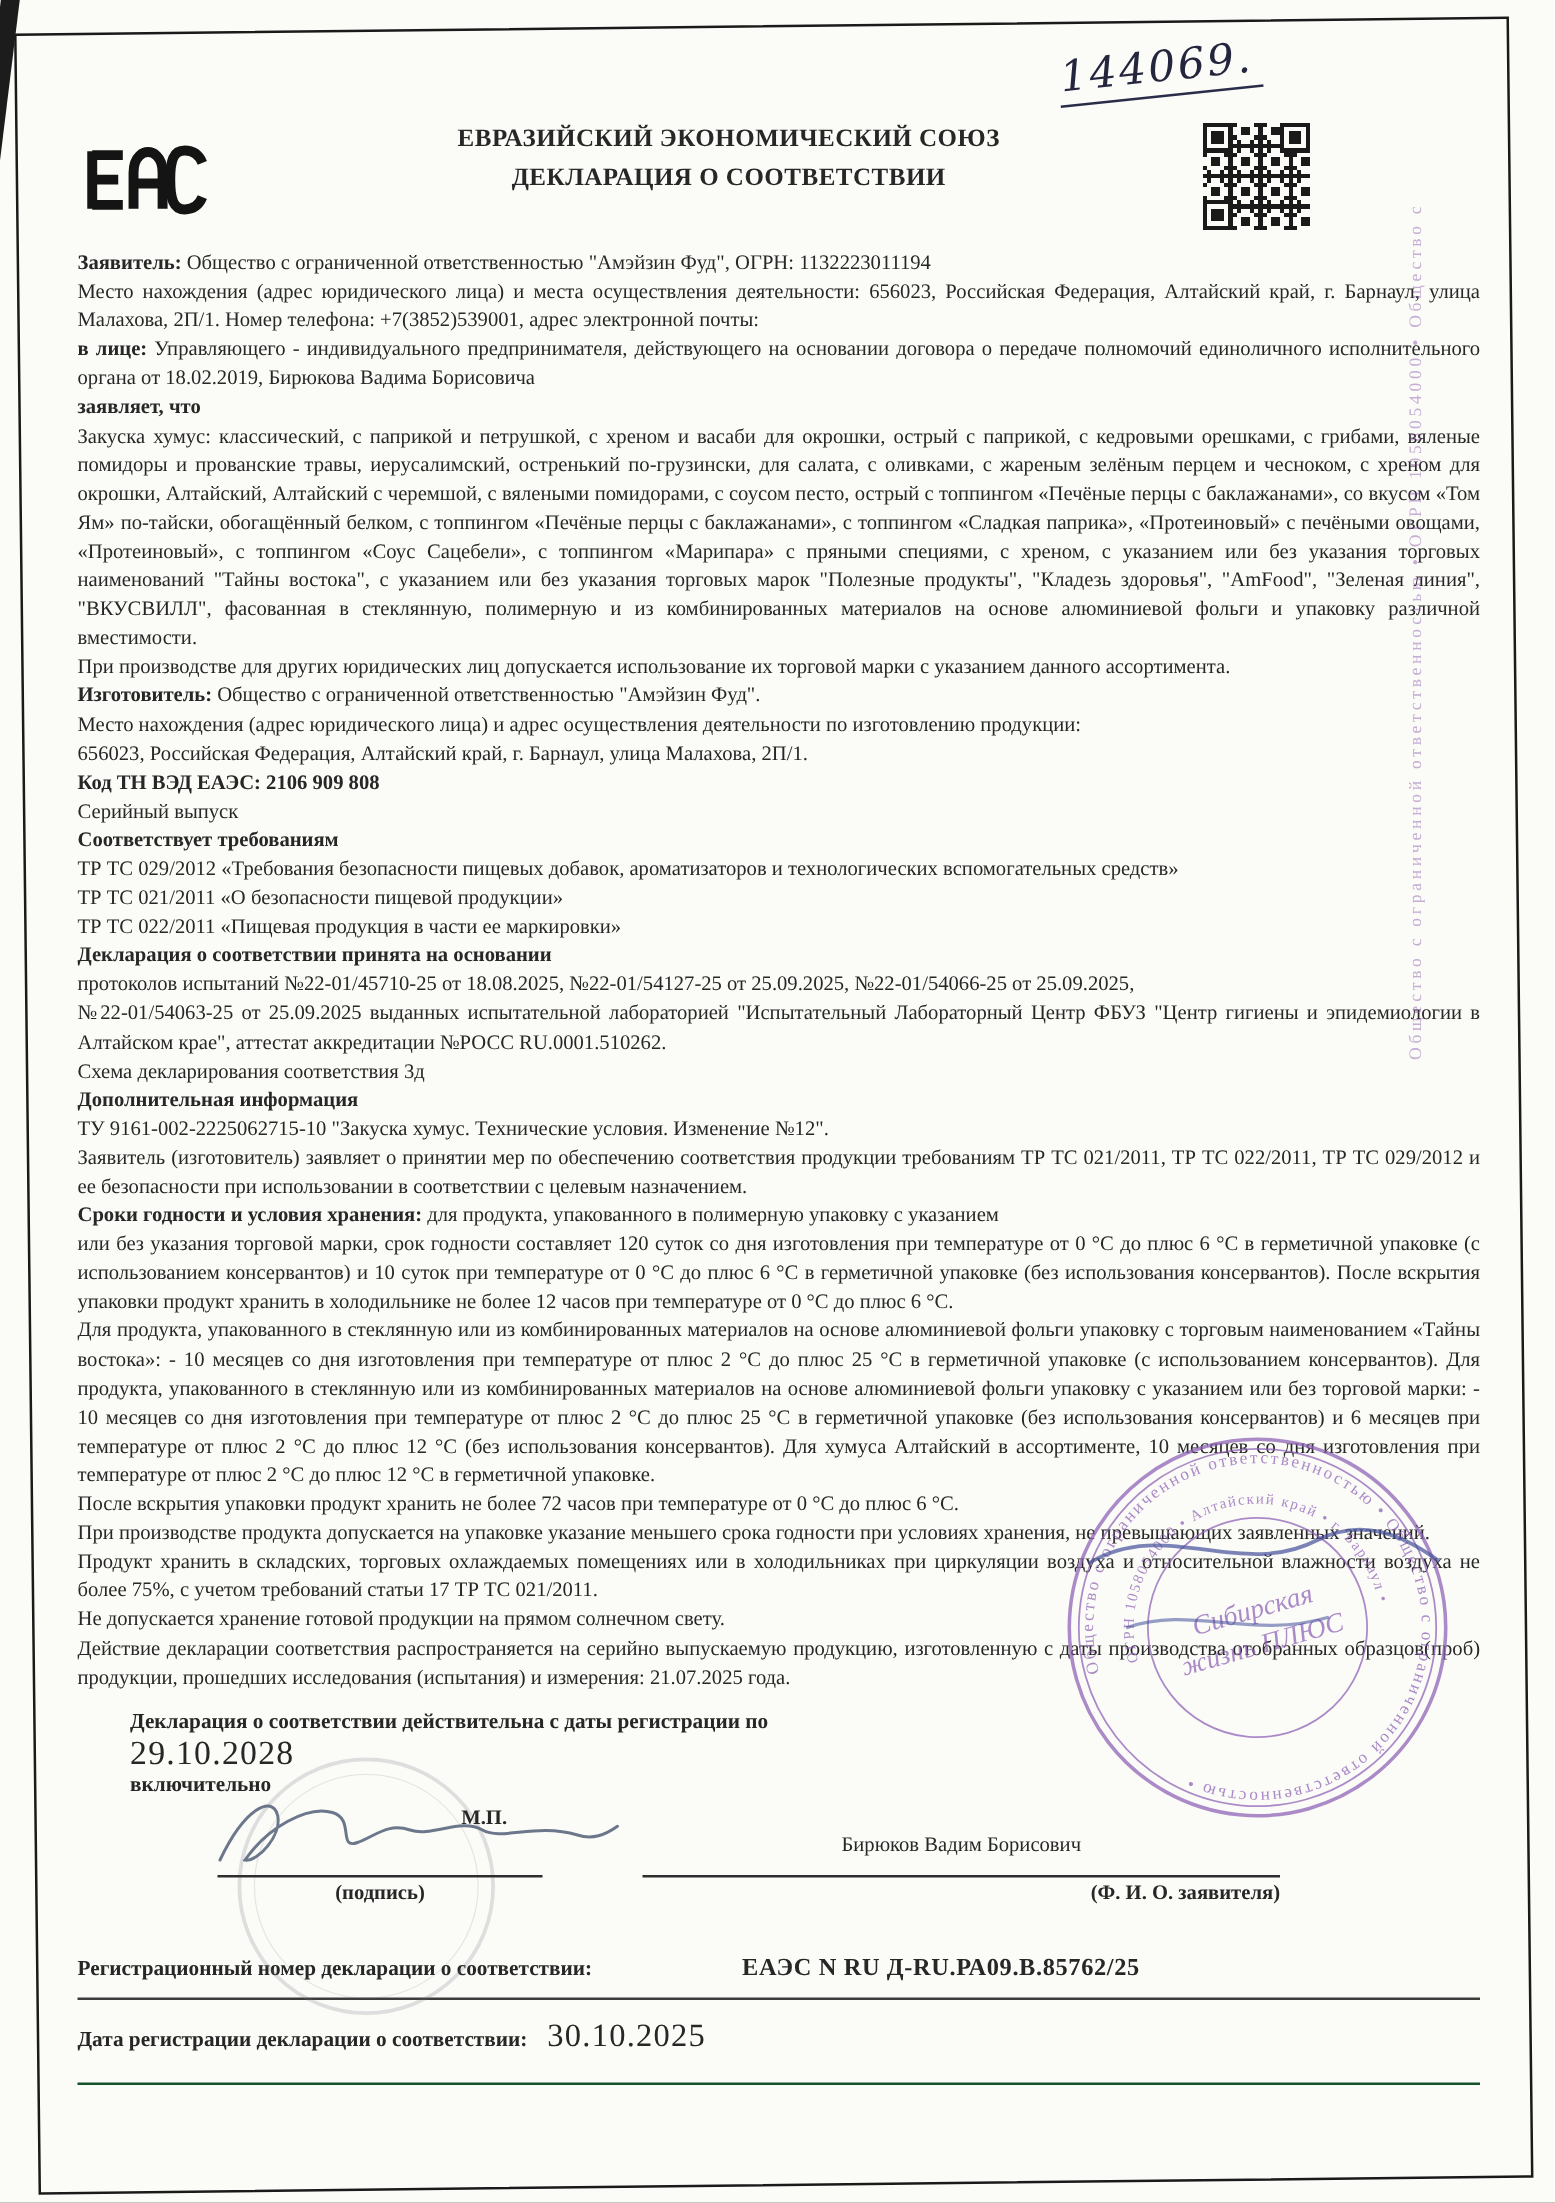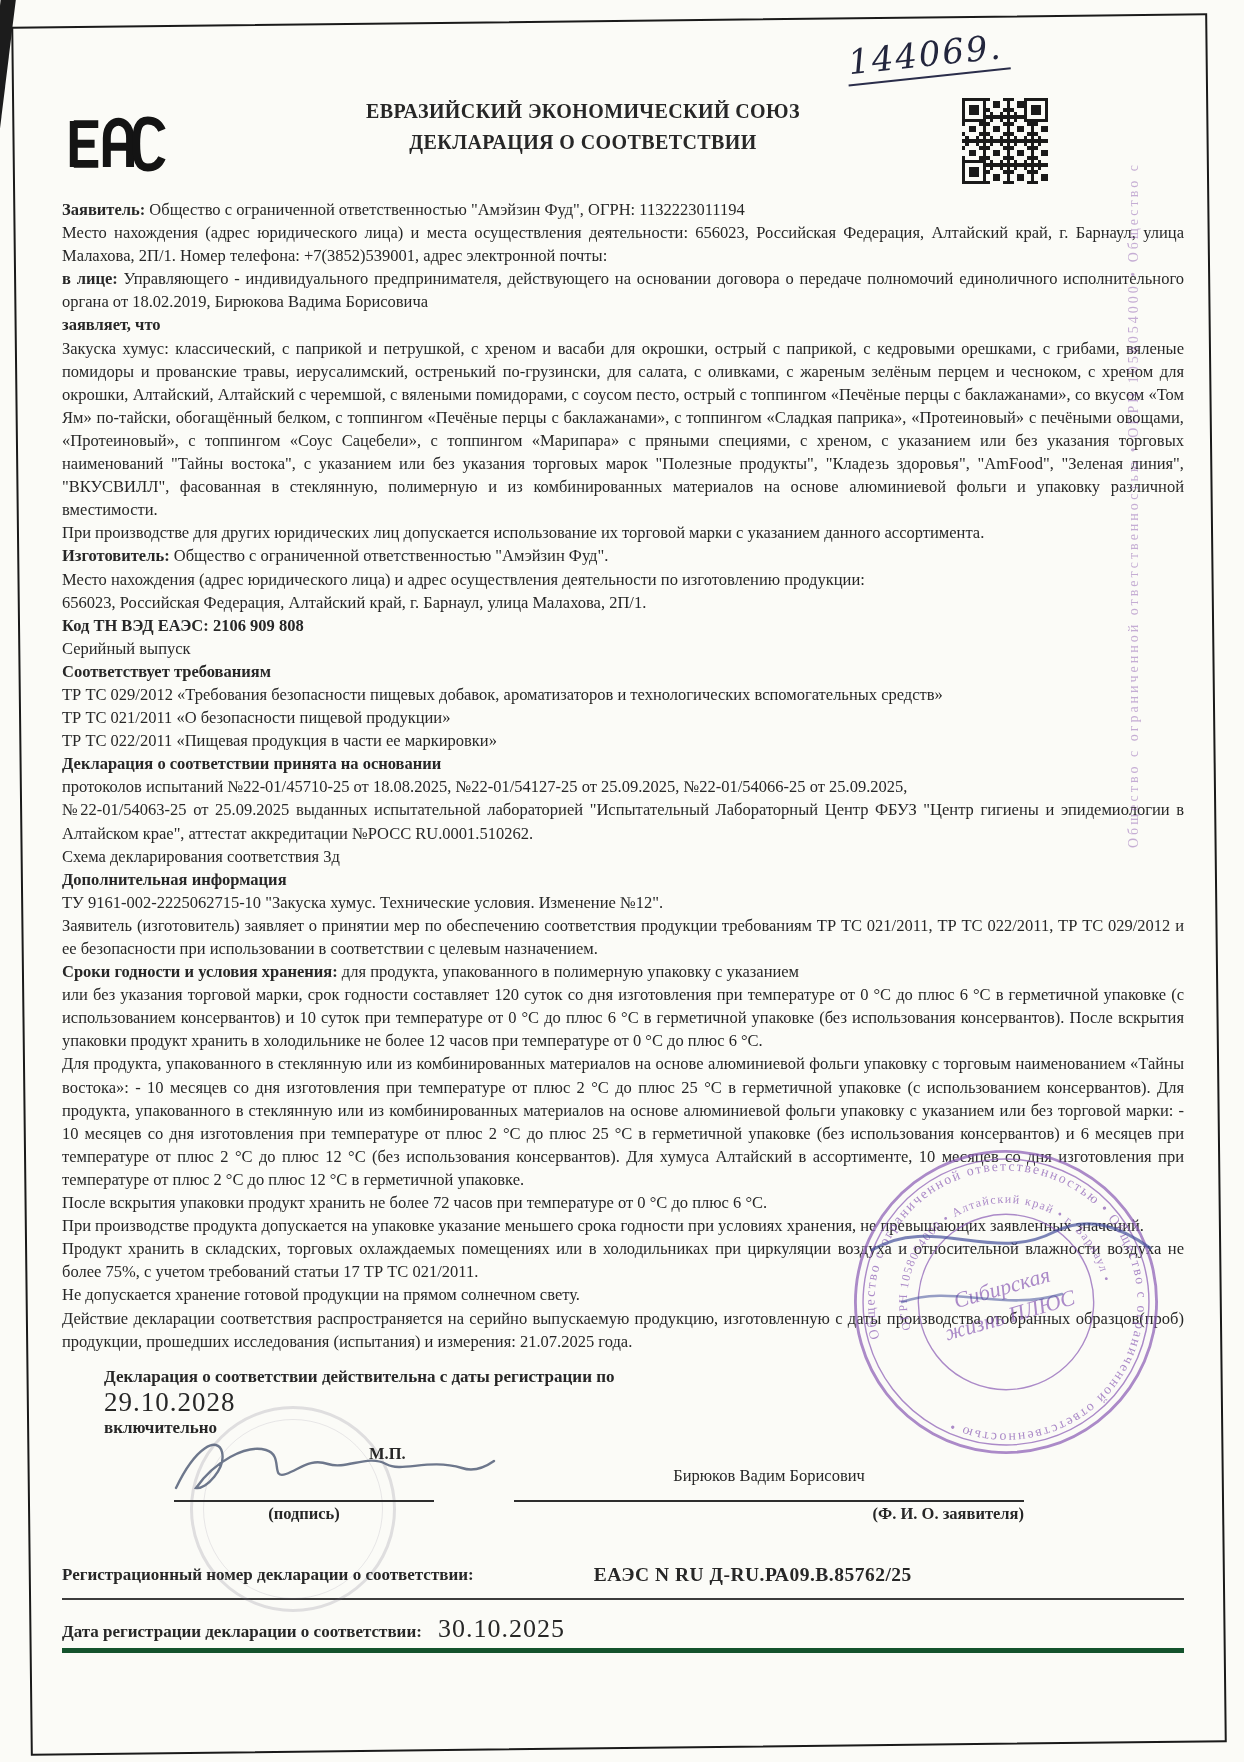--- a/index.html
+++ b/index.html
@@ -30,21 +30,21 @@
   .ghost-stamp{position:absolute;left:128px;top:-36px;width:200px;height:200px;border-radius:50%;
                border:3px solid rgba(115,108,132,.20);outline:1.5px solid rgba(115,108,132,.15);outline-offset:-14px;}
   .sig-line-left{position:absolute;left:112px;top:58px;width:260px;border-bottom:2px solid #2e2e2e;}
   .sig-caption-left{position:absolute;left:112px;top:62px;width:260px;text-align:center;font-weight:bold;}
   .sig-name{position:absolute;left:452px;top:24px;width:510px;text-align:center;}
   .sig-line-right{position:absolute;left:452px;top:58px;width:510px;border-bottom:2px solid #2e2e2e;}
   .sig-caption-right{position:absolute;left:452px;top:62px;width:510px;text-align:right;font-weight:bold;}
   .reg-row{display:flex;align-items:center;margin-top:12px;padding-bottom:12px;border-bottom:2px solid #3c3c3c;}
   .reg-label{font-weight:bold;font-size:17px;}
   .reg-value{font-weight:bold;font-size:19.5px;margin-left:120px;letter-spacing:.5px;}
-  .date-row{display:flex;align-items:baseline;margin-top:14px;padding-bottom:4px;border-bottom:5px solid #14532d;}
+  .date-row{display:flex;align-items:baseline;margin-top:14px;padding-bottom:22px;border-bottom:2px solid #14532d;}
   .date-value{font-size:26px;margin-left:16px;letter-spacing:1px;}
   .stamp{position:absolute;left:844px;top:1140px;width:324px;height:324px;color:#8d5fb6;
          opacity:.72;transform:rotate(-16deg);}
   .stamp text{fill:currentColor;font-family:"Liberation Serif",serif;}
   .edge-text{position:absolute;top:158px;right:102px;height:690px;overflow:hidden;
              writing-mode:vertical-rl;transform:rotate(180deg);
              font-size:14px;letter-spacing:3px;color:rgba(130,78,168,.45);white-space:nowrap;}
   .ink{position:absolute;left:0;top:0;pointer-events:none;}
 </style>
 </head>

